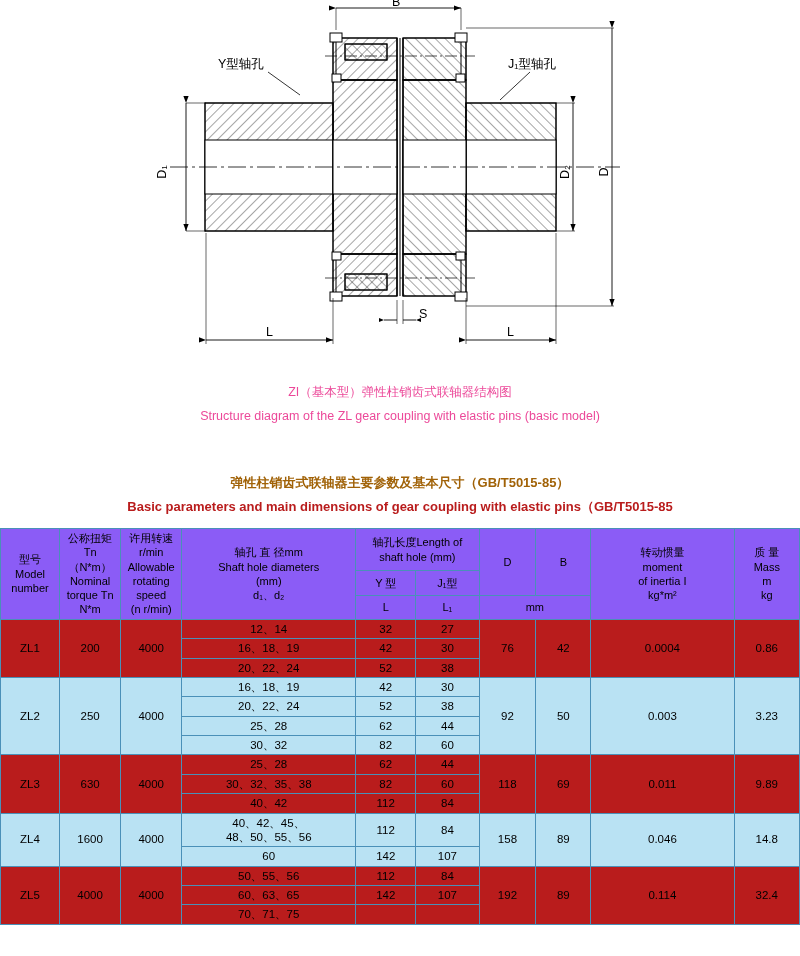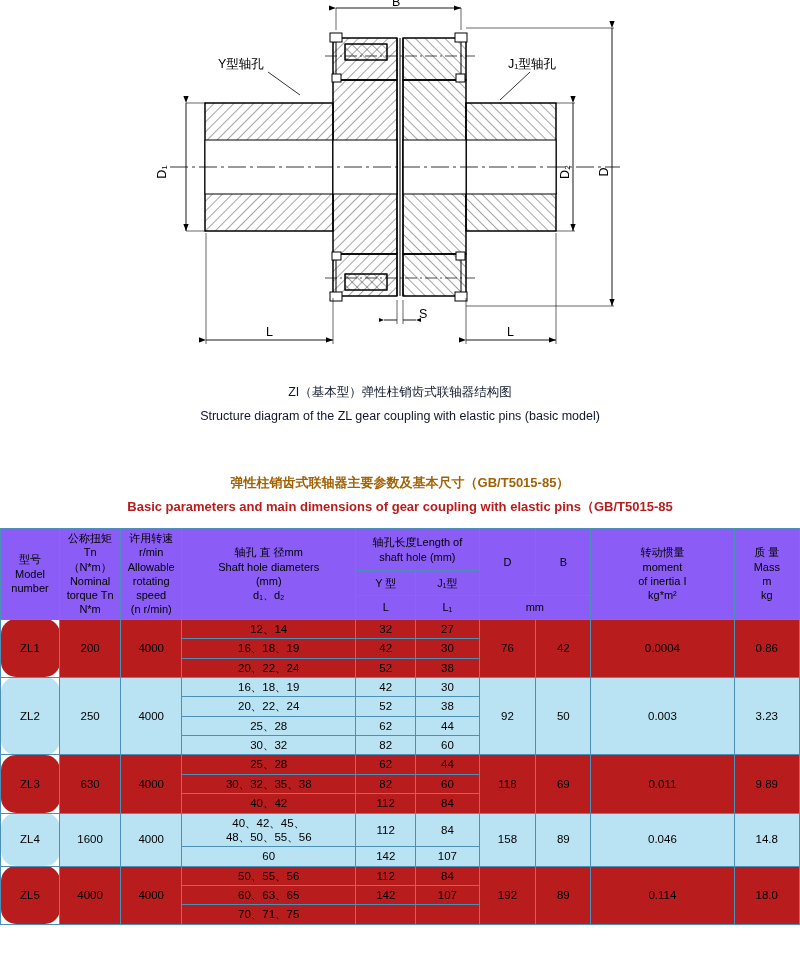--- a/index.html
+++ b/index.html
@@ -9,21 +9,21 @@
     font-family:"Liberation Sans", sans-serif;
     color:#000;
     position:relative;
     overflow:hidden;
   }
   .diagram-wrap{position:relative;width:800px;height:430px;}
   .diagram-wrap svg{display:block;}
   .cap{
     text-align:center;
     font-size:12.5px;
-    color:#0f172a;
+    color:#ec4899;
   }
   .cap.cn{margin-top:4px;}
   .cap.en{margin-top:8px;}
   .titles{margin-top:18px;}
   .t-cn{text-align:center;font-size:13px;color:#a16207;font-weight:bold;margin-top:44px;}
   .t-en{text-align:center;font-size:13px;color:#b91c1c;font-weight:bold;margin-top:6px;}
 
   table.params{
     border-collapse:collapse;
     margin-top:12px;
@@ -40,21 +40,21 @@
     color:#000;
   }
   table.params thead td{
     background:#8b5cf6;
     font-size:11px;
     line-height:1.3;
   }
   tr.band td{background:#b9e2f3;}
   tr.plain td{background:#b91c1c;}
   .hole-list{text-align:left;padding-left:22px;}
-  .model{font-size:12px;border-radius:15px;}
+  .model{font-size:12px;}
 </style>
 </head>
 <body>
 
 <div class="diagram-wrap">
 <svg width="800" height="380" viewBox="0 0 800 380" xmlns="http://www.w3.org/2000/svg">
   <defs>
     <pattern id="h45" width="7" height="7" patternTransform="rotate(45)" patternUnits="userSpaceOnUse">
       <line x1="0" y1="0" x2="0" y2="7" stroke="#000" stroke-width="0.7"></line>
     </pattern>
@@ -351,21 +351,21 @@
       <tr class="plain">
         <td rowspan="3" class="model">ZL5</td>
         <td rowspan="3">4000</td>
         <td rowspan="3">4000</td>
         <td class="hole-list" style="white-space: pre-line;">50、55、56</td>
         <td>112</td>
         <td>84</td>
         <td rowspan="3">192</td>
         <td rowspan="3">89</td>
         <td rowspan="3">0.114</td>
-        <td rowspan="3">18.0</td>
+        <td rowspan="3">32.4</td>
       </tr>
       <tr class="plain">
         <td class="hole-list" style="white-space: pre-line;">60、63、65</td>
         <td>142</td>
         <td>107</td>
       </tr>
       <tr class="plain">
         <td class="hole-list" style="white-space: pre-line;">70、71、75</td>
         <td></td>
         <td></td>

